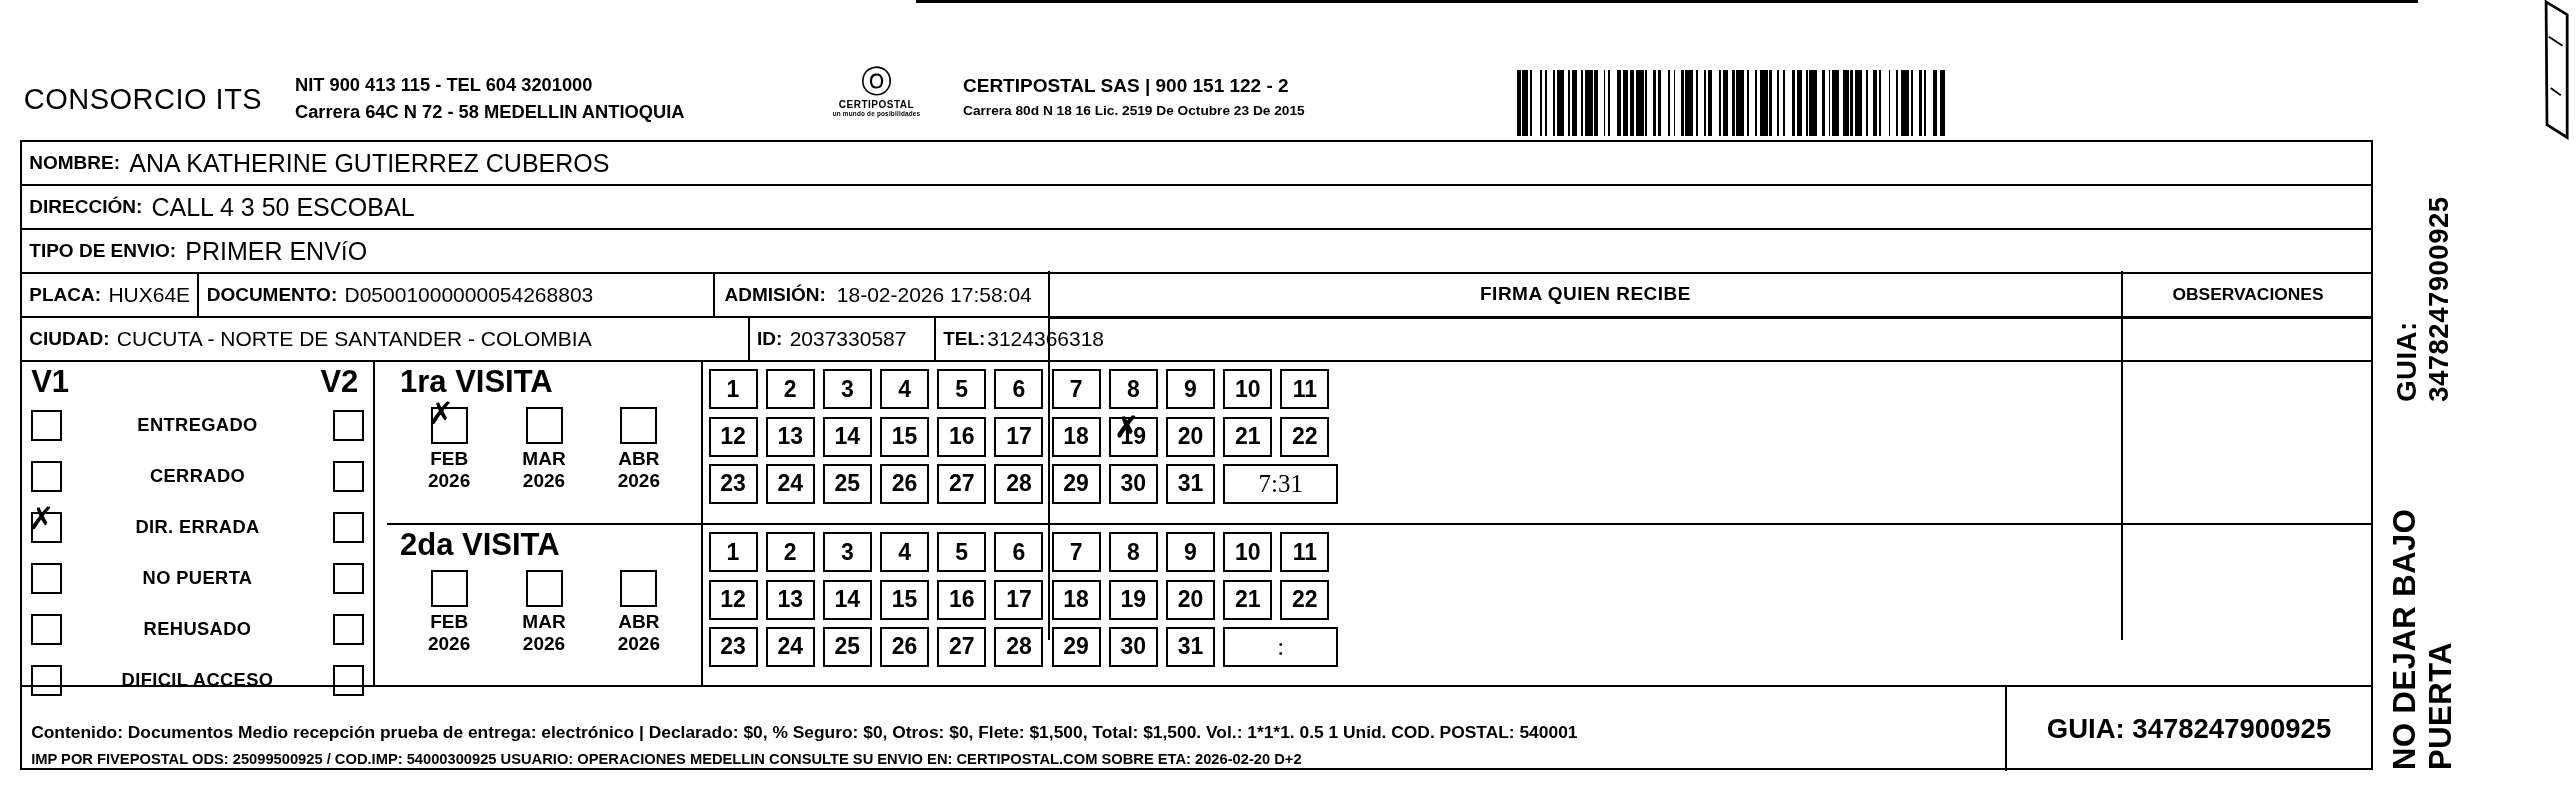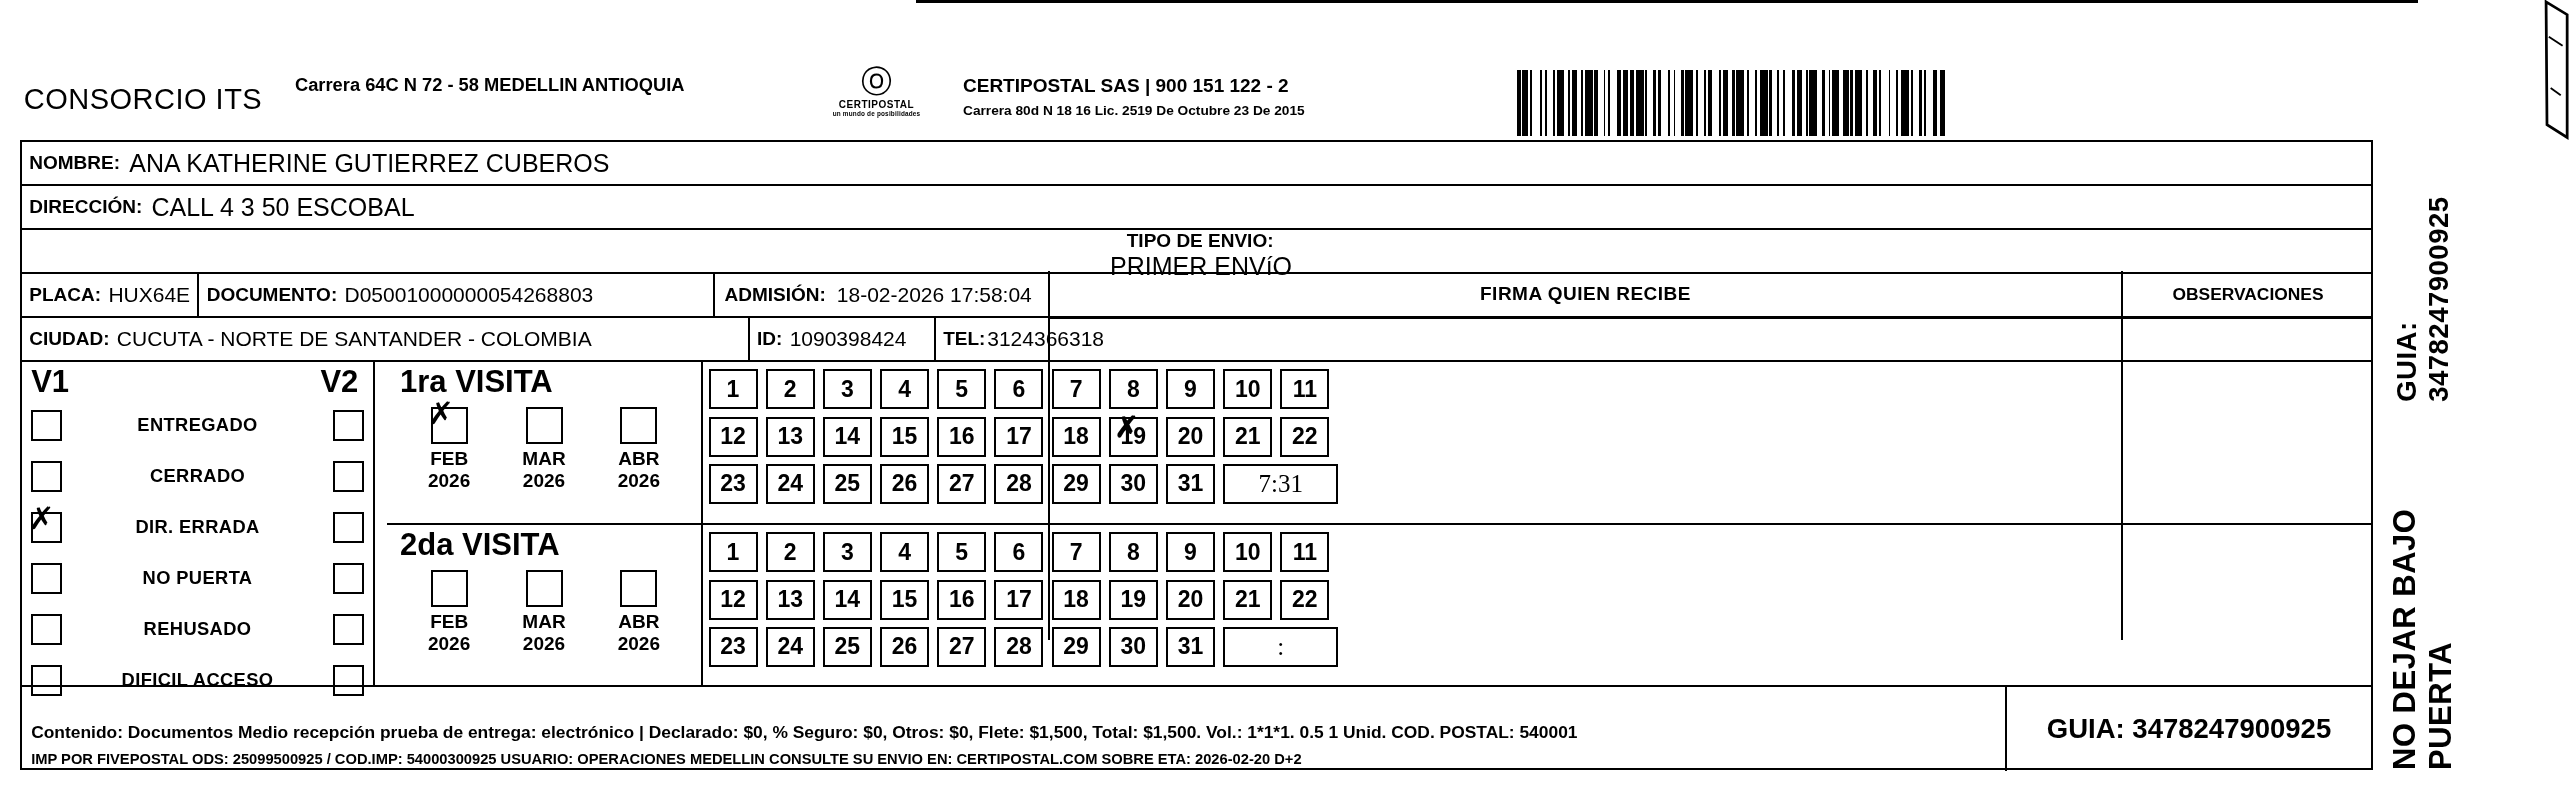--- a/index.html
+++ b/index.html
@@ -113,21 +113,21 @@
 
   .row {
     position: relative;
     border-bottom: 2.7px solid #000;
     box-sizing: border-box;
     display: flex;
     align-items: center;
   }
   .r-nombre { height: 44px; }
   .r-direccion { height: 44px; text-align: center; }
-  .r-tipo { height: 44px; flex-direction: column; }
+  .r-tipo { height: 44px; }
   .r-placa { height: 44px; }
   .r-ciudad { height: 44px; }
 
   .lbl {
     font-size: 19px;
     font-weight: bold;
     padding-left: 7.3px;
     white-space: nowrap;
   }
   .val {
@@ -389,20 +389,21 @@
       <path d="M98 40 L113 50" stroke="#000" stroke-width="2"></path>
       <path d="M100 96 L111 104" stroke="#000" stroke-width="2"></path>
     </svg>
   </div>
 
   <div class="label">
 
     <div class="header">
       <div class="consorcio">CONSORCIO ITS</div>
       <div class="nit-block">
+        <div>NIT 900 413 115 - TEL 604 3201000</div>
         <div>Carrera 64C N 72 - 58 MEDELLIN ANTIOQUIA</div>
       </div>
 
       <div class="logo">
         <div class="glyph">ⓞ</div>
         <div class="lg1">CERTIPOSTAL</div>
         <div class="lg2">un mundo de posibilidades</div>
       </div>
 
       <div class="certi-block">
@@ -560,21 +561,21 @@
           <span class="lbl" style="padding-left:0;">ADMISIÓN:</span>
           <span class="val-sm" style="padding-left:11px;">18-02-2026 17:58:04</span>
         </span>
       </div>
 
       <div class="row r-ciudad">
         <span class="lbl">CIUDAD:</span>
         <span class="val-sm">CUCUTA - NORTE DE SANTANDER - COLOMBIA</span>
         <span class="cell-div" style="margin-left:156px;padding-left:7.3px;">
           <span class="lbl" style="padding-left:0;">ID:</span>
-          <span class="val-sm">1090398424</span>
+          <span class="val-sm">2037330587</span>
         </span>
         <span class="cell-div" style="margin-left:27.5px;padding-left:7.3px;">
           <span class="lbl" style="padding-left:0;">TEL:</span>
           <span class="val-sm" style="padding-left:1.8px;">3124366318</span>
         </span>
       </div>
 
       <div class="mid">
 
         <div class="vbox">

